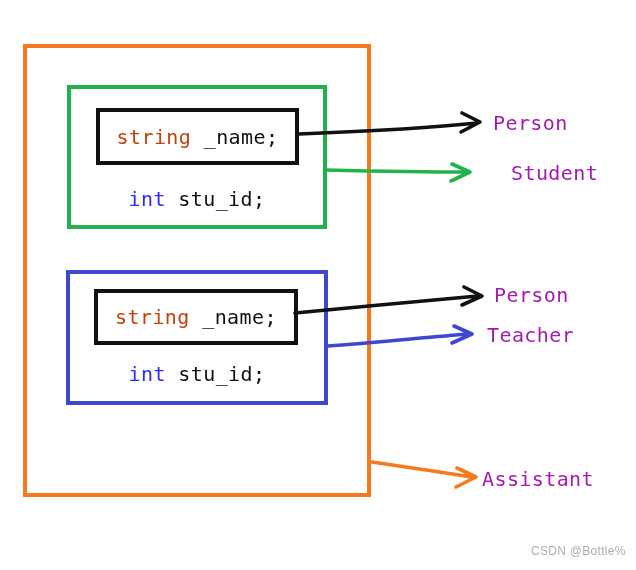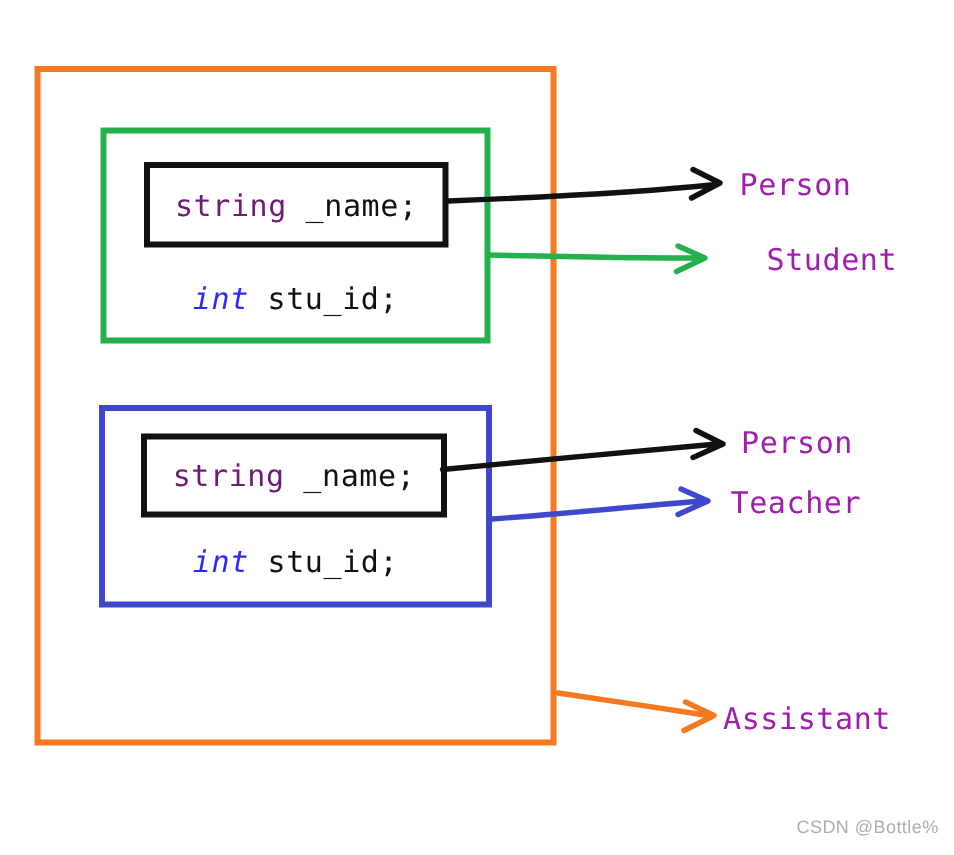--- a/index.html
+++ b/index.html
@@ -10,22 +10,22 @@
   .box { position:absolute; box-sizing:border-box; background:transparent; }
   .assistant-box { left:23px; top:44px; width:348px; height:453px; border:4px solid #F4791F; }
   .student-box   { left:40px; top:37px; width:260px; height:144px; border:4px solid #22B14C; }
   .teacher-box   { left:39px; top:222px; width:262px; height:135px; border:4px solid #3F48CC; }
   .person-box    { border:4px solid #111; display:flex; align-items:center; justify-content:center; }
   .person-box.p1 { left:25px; top:19px; width:203px; height:57px; }
   .person-box.p2 { left:24px; top:15px; width:204px; height:56px; }
   .code {
     font-size:20px; letter-spacing:0.4px; color:#111; white-space:nowrap; line-height:26px;
   }
-  .code .kw-type { color:#701a75; }
-  .code .kw-int  { color:#2A2AFF;font-style:italic; }
+  .code .kw-type { color:#c2410c; }
+  .code .kw-int  { color:#2A2AFF; }
   .id-line { position:absolute; left:0; width:100%; text-align:center; }
   .id-line.l1 { top:97px; }
   .id-line.l2 { top:87px; }
   .course-line { position:absolute; left:39px; top:397px; }
   .lbl {
     position:absolute; font-size:20px; letter-spacing:0.4px; color:#a21caf;
     line-height:24px; white-space:nowrap;
   }
   .lbl.person-top    { left:493px; top:111px; }
   .lbl.student       { left:483px; top:161px;margin-left:28px; }

